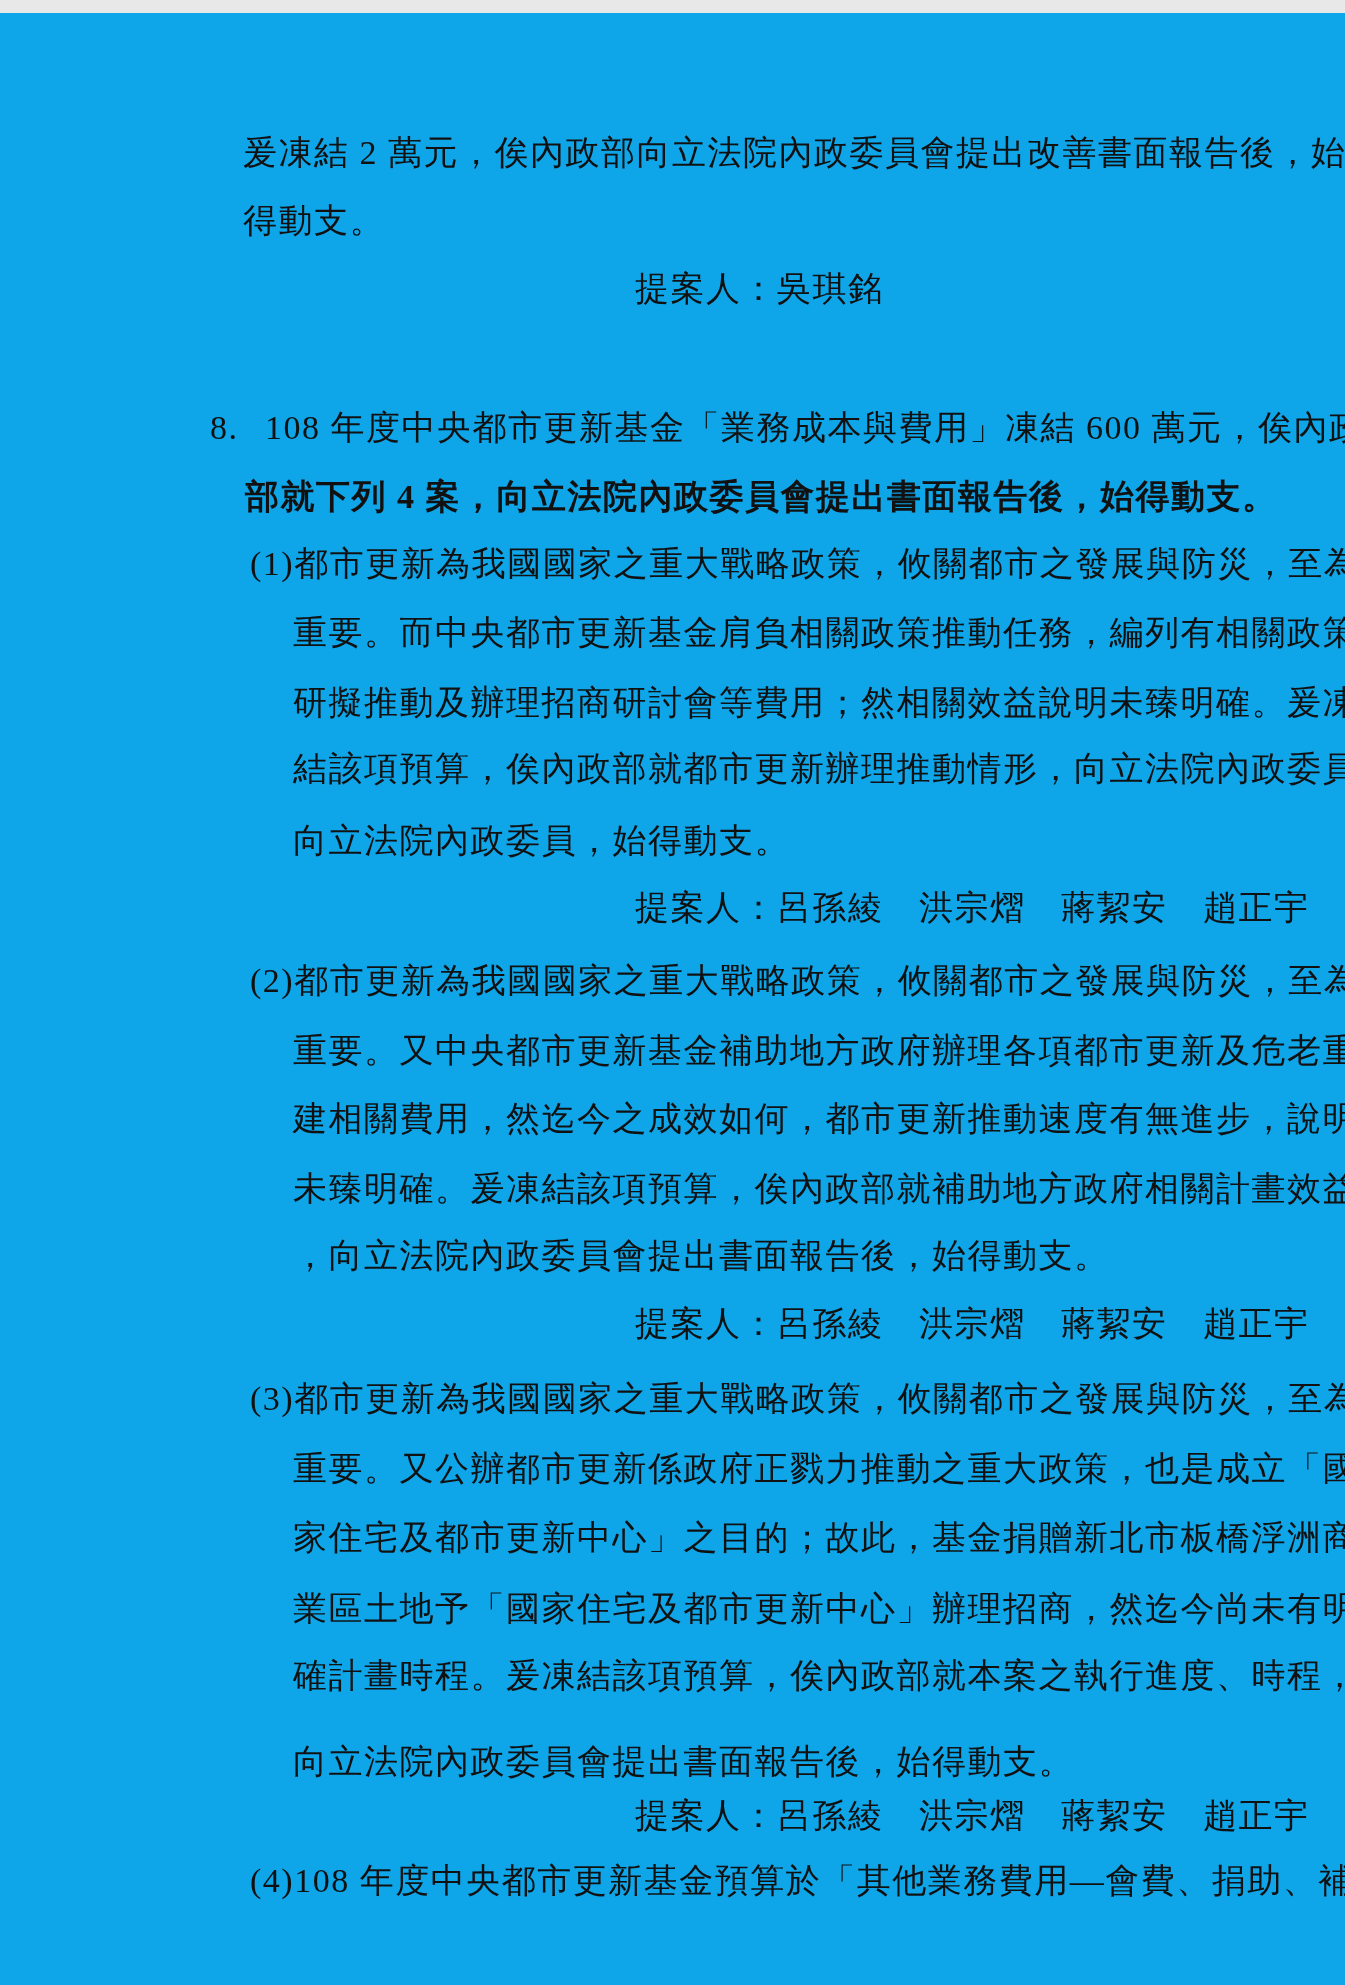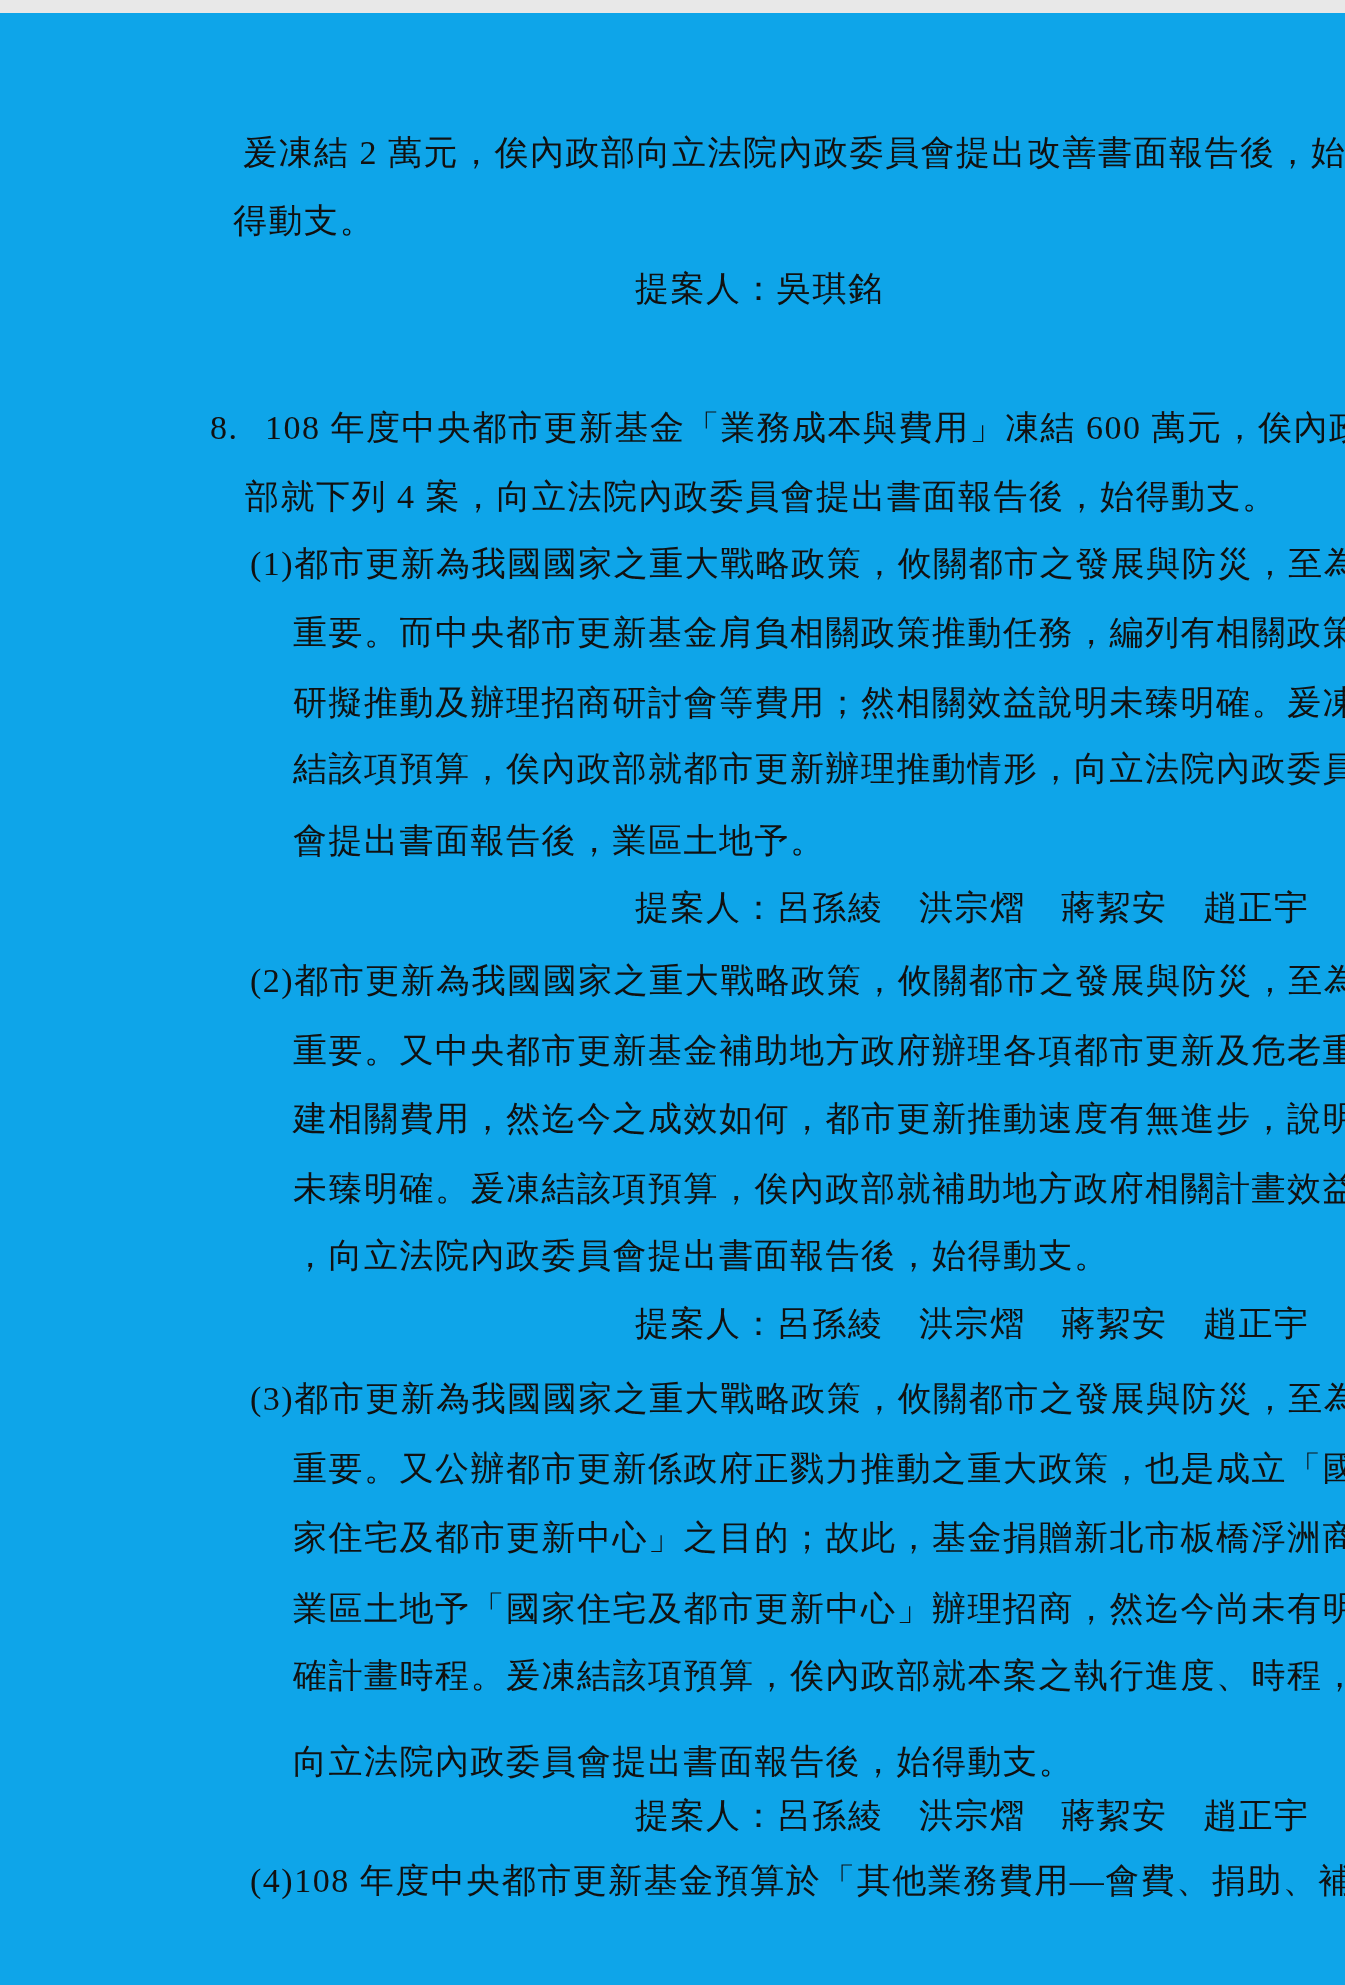--- a/index.html
+++ b/index.html
@@ -33,34 +33,34 @@
     position: absolute;
     left: 265px;
   }
 </style>
 </head>
 <body>
 
 <div class="page">
 
   <div class="line" style="top:119px;left:243px;">爰凍結 2 萬元，俟內政部向立法院內政委員會提出改善書面報告後，始</div>
-  <div class="line" style="top:187px;left:233px;text-align:right;">得動支。</div>
+  <div class="line" style="top:187px;left:243px;text-align:right;">得動支。</div>
   <div class="line" style="top:255px;left:635px;">提案人：吳琪銘</div>
 
   <div class="line" style="top:394px;left:0;width:1345px;">
     <span class="num">8.</span>
     <span class="numtext">108 年度中央都市更新基金「業務成本與費用」凍結 600 萬元，俟內政</span>
   </div>
-  <div class="line" style="top:463px;left:245px;">部就下列 4 案，向立法院內政委員會提出書面報告後，始得動支。</div>
+  <div class="line" style="top:463px;left:245px;font-weight:bold;">部就下列 4 案，向立法院內政委員會提出書面報告後，始得動支。</div>
 
   <div class="line" style="top:530px;left:250px;">(1)都市更新為我國國家之重大戰略政策，攸關都市之發展與防災，至為</div>
   <div class="line" style="top:599px;left:293px;">重要。而中央都市更新基金肩負相關政策推動任務，編列有相關政策</div>
   <div class="line" style="top:669px;left:293px;">研擬推動及辦理招商研討會等費用；然相關效益說明未臻明確。爰凍</div>
   <div class="line" style="top:735px;left:293px;">結該項預算，俟內政部就都市更新辦理推動情形，向立法院內政委員</div>
-  <div class="line" style="top:807px;left:293px;">會提出書面報告後，業區土地予。</div>
+  <div class="line" style="top:807px;left:293px;">向立法院內政委員，始得動支。</div>
   <div class="line" style="top:874px;left:635px;">提案人：呂孫綾　洪宗熠　蔣絜安　趙正宇</div>
 
   <div class="line" style="top:947px;left:250px;">(2)都市更新為我國國家之重大戰略政策，攸關都市之發展與防災，至為</div>
   <div class="line" style="top:1017px;left:293px;">重要。又中央都市更新基金補助地方政府辦理各項都市更新及危老重</div>
   <div class="line" style="top:1085px;left:293px;">建相關費用，然迄今之成效如何，都市更新推動速度有無進步，說明</div>
   <div class="line" style="top:1155px;left:293px;">未臻明確。爰凍結該項預算，俟內政部就補助地方政府相關計畫效益</div>
   <div class="line" style="top:1222px;left:293px;">，向立法院內政委員會提出書面報告後，始得動支。</div>
   <div class="line" style="top:1290px;left:635px;">提案人：呂孫綾　洪宗熠　蔣絜安　趙正宇</div>
 
   <div class="line" style="top:1365px;left:250px;">(3)都市更新為我國國家之重大戰略政策，攸關都市之發展與防災，至為</div>

